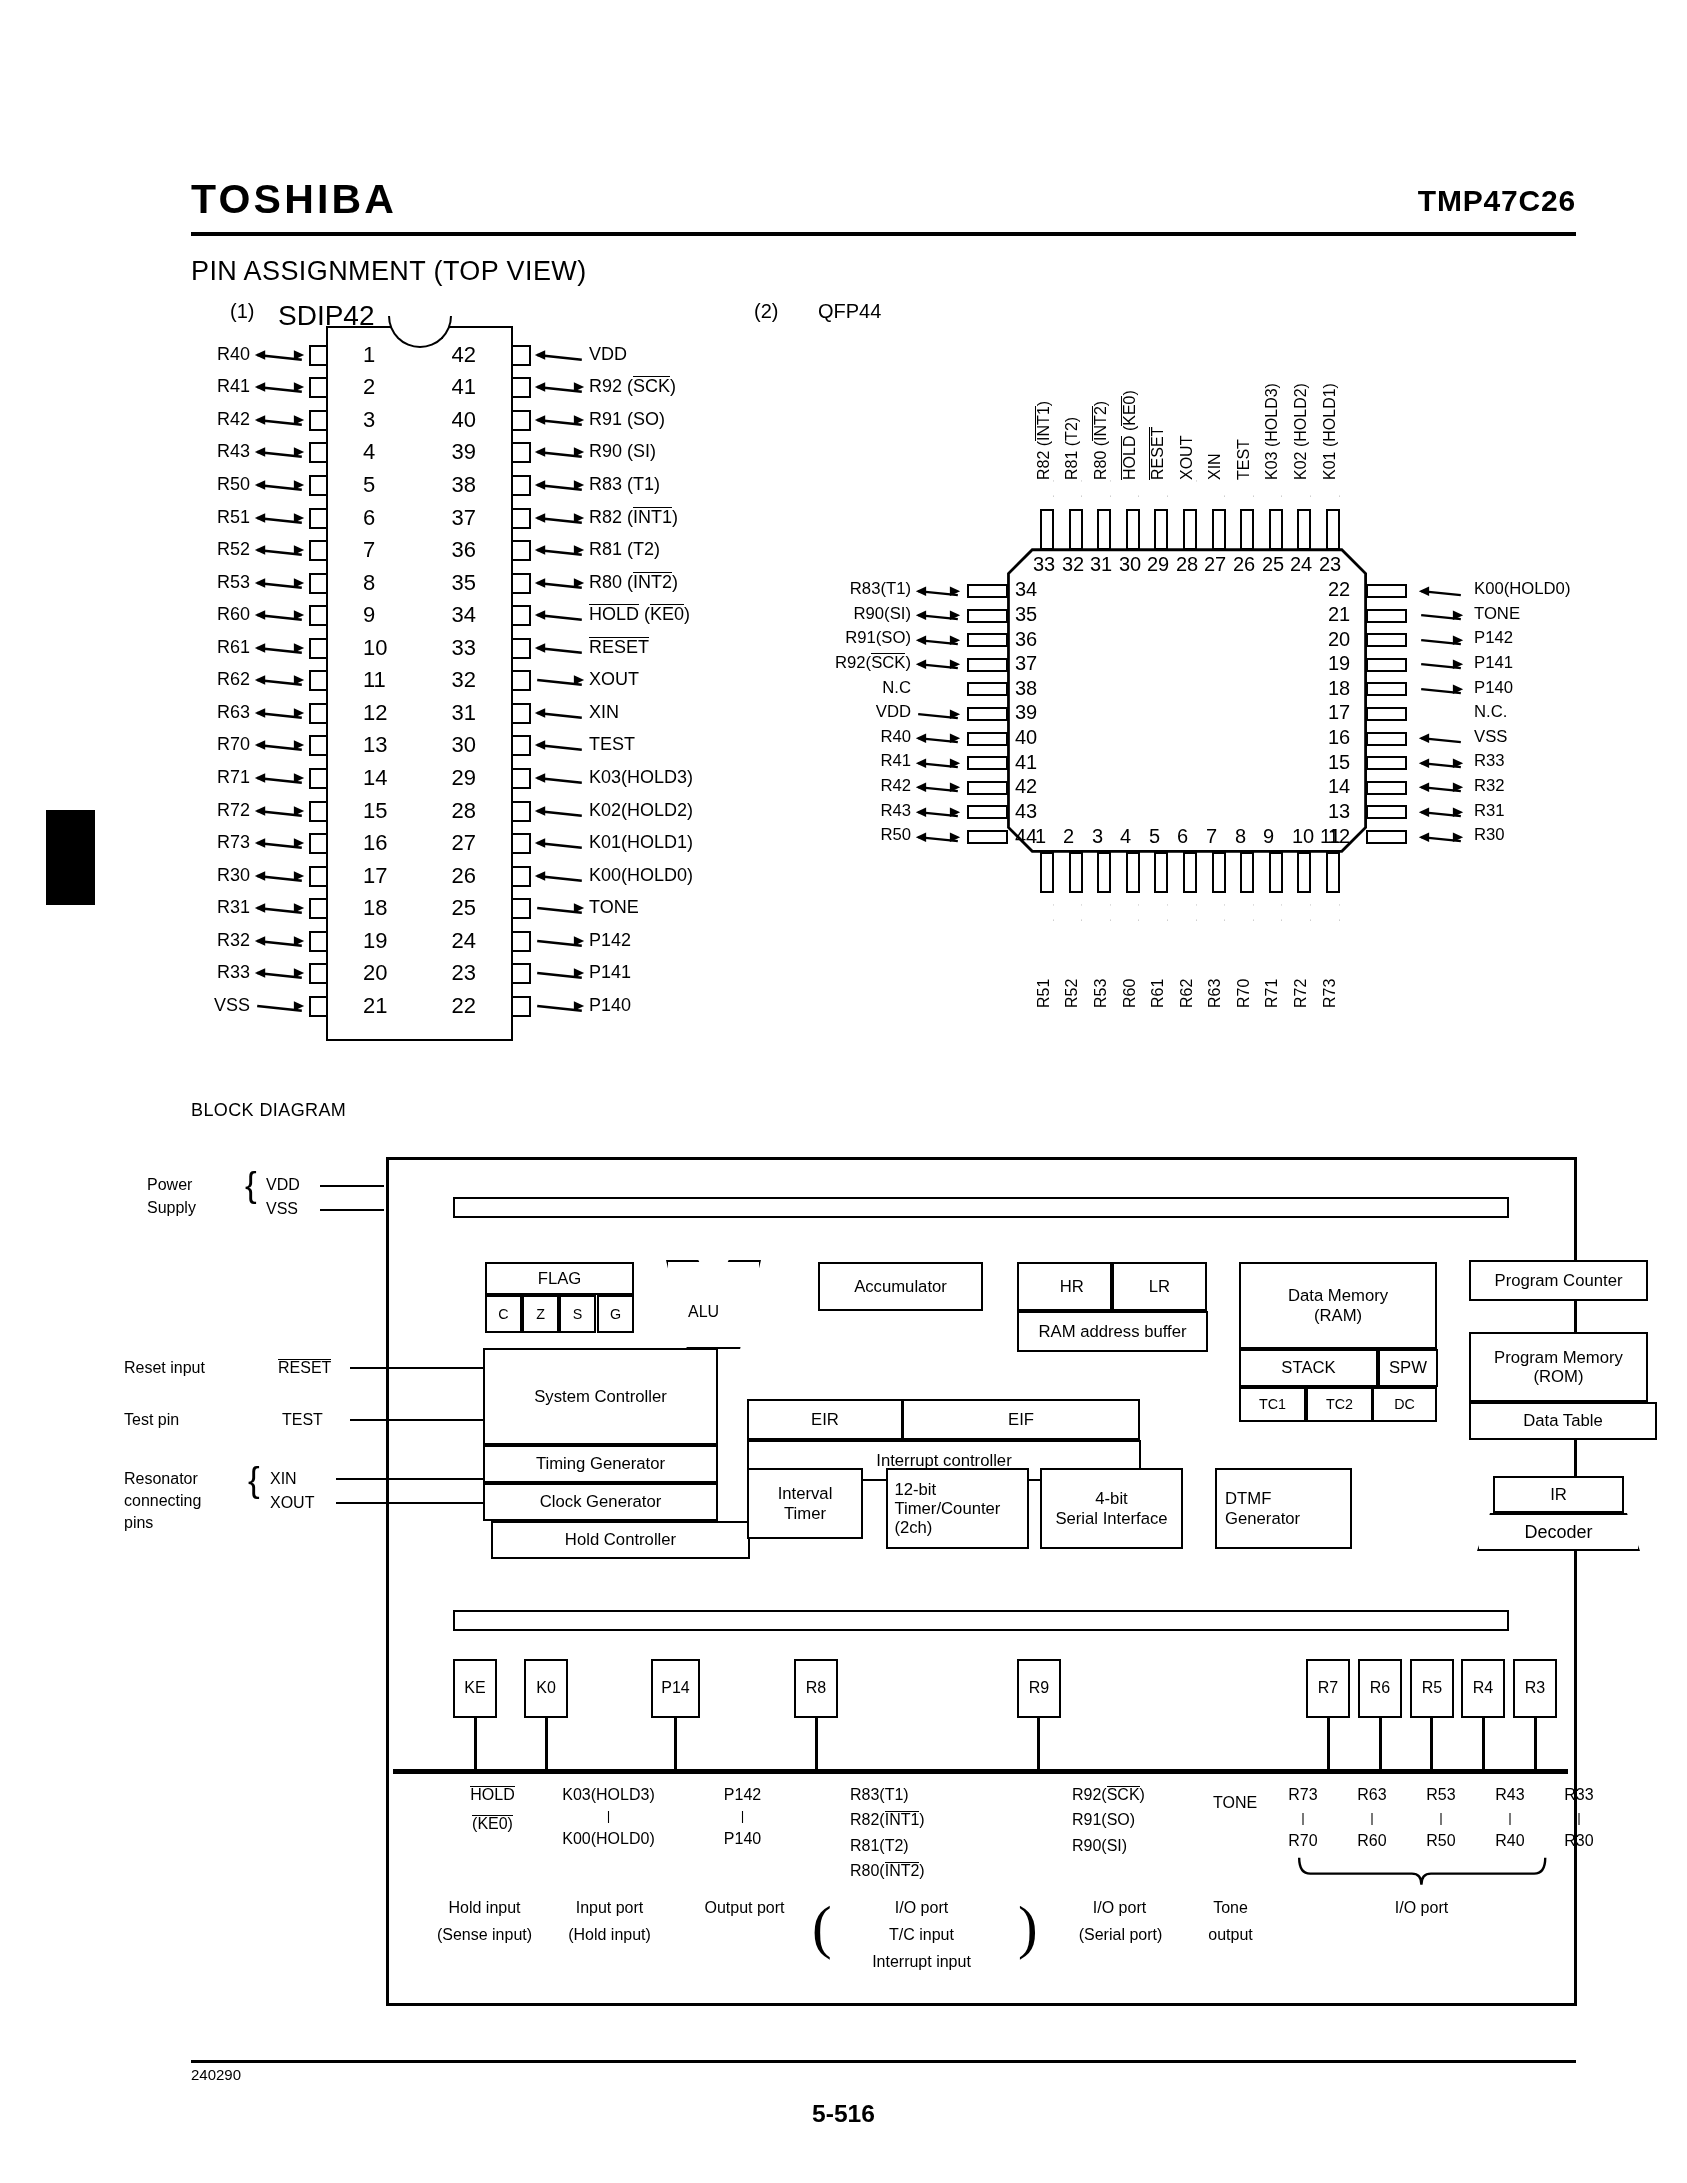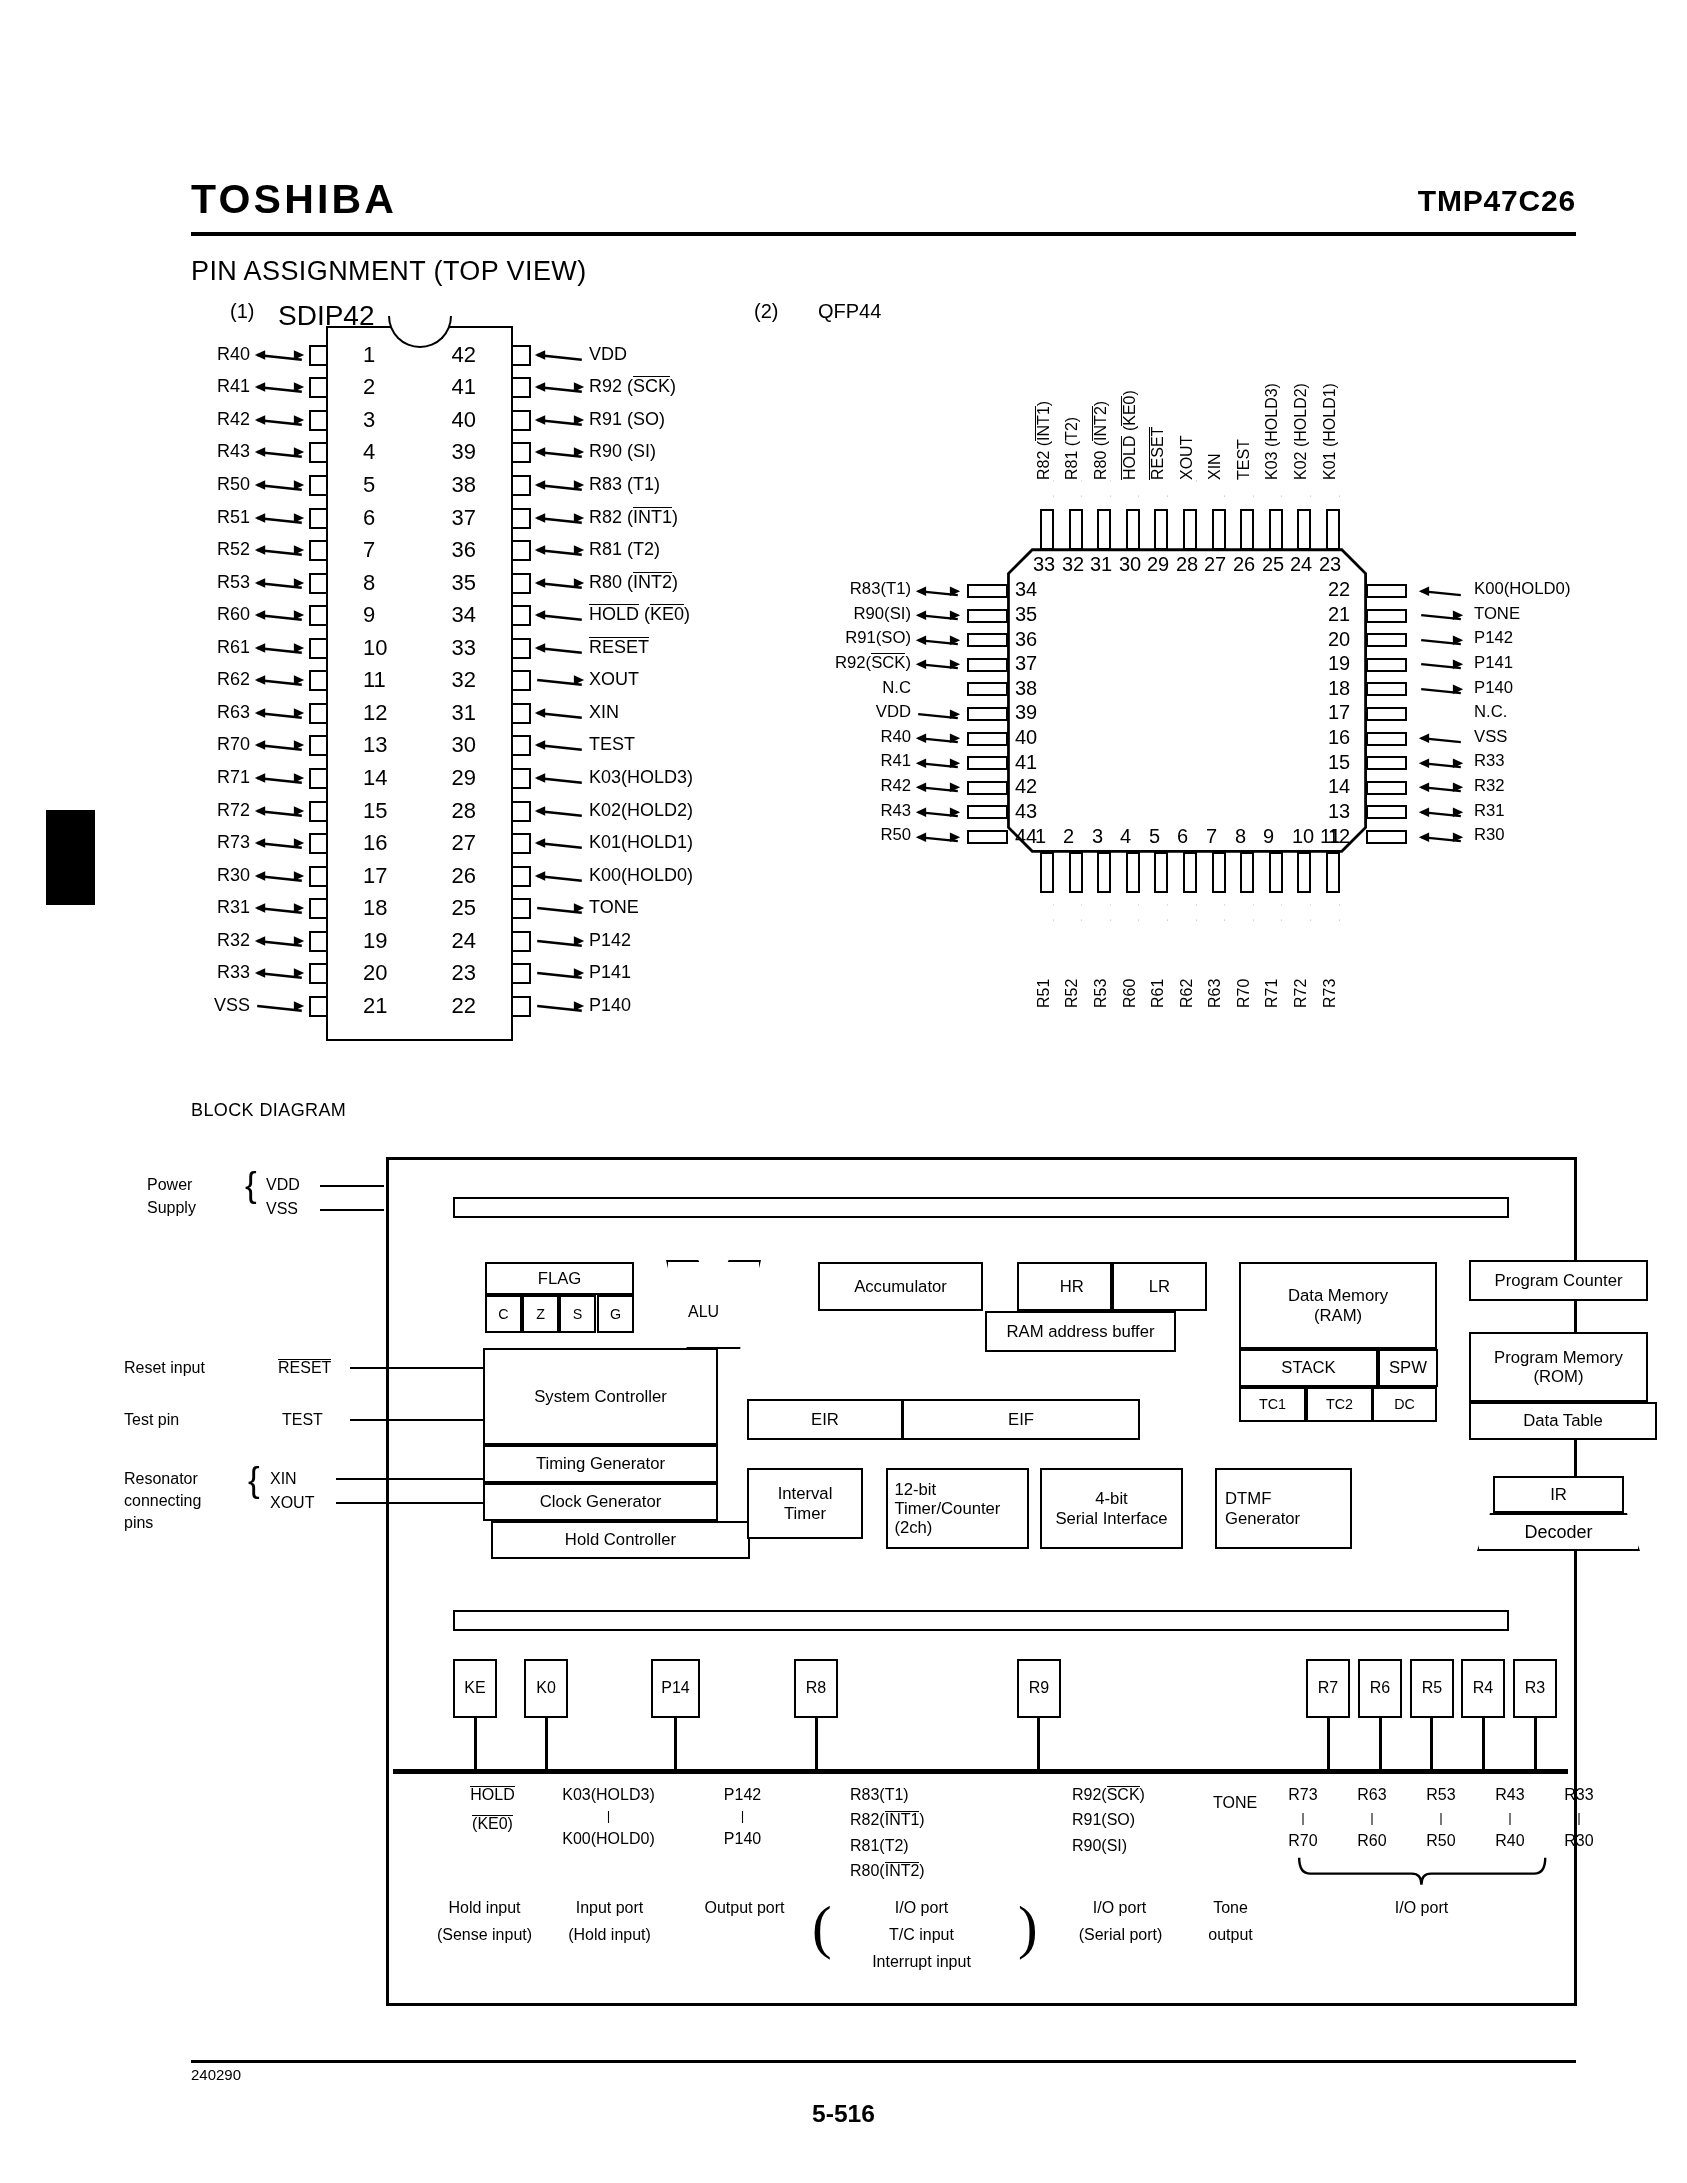--- a/index.html
+++ b/index.html
@@ -909,21 +909,21 @@
     <div class="box" style="left:627px;top:127px;width:165px;height:49px;">
         <span>Accumulator</span>
       </div>
 
     <div class="box" style="left:826px;top:127px;width:95px;height:49px;padding-left:16px;">
         <span>HR</span>
       </div>
     <div class="box" style="left:921px;top:127px;width:95px;height:49px;">
         <span>LR</span>
       </div>
-    <div class="box" style="left:794px;top:176px;width:191px;height:41px;">
+    <div class="box" style="left:826px;top:176px;width:191px;height:41px;">
         <span>RAM address buffer</span>
       </div>
 
     <div class="box" style="left:1048px;top:127px;width:198px;height:87px;flex-direction:column;">
       <span>Data Memory</span>
       <span>(RAM)</span>
     </div>
     <div class="box" style="left:1048px;top:214px;width:139px;height:38px;">
         <span>STACK</span>
       </div>
@@ -949,20 +949,23 @@
     </div>
     <div class="box" style="left:1278px;top:267px;width:188px;height:38px;">
         <span>Data Table</span>
       </div>
 
     <div class="box" style="left:556px;top:264px;width:156px;height:41px;">
         <span>EIR</span>
       </div>
     <div class="box" style="left:711px;top:264px;width:238px;height:41px;">
         <span>EIF</span>
+      </div>
+    <div class="box" style="left:556px;top:305px;width:394px;height:41px;">
+        <span>Interrupt controller</span>
       </div>
 
     <div class="box" style="left:292px;top:213px;width:235px;height:97px;">
         <span>System Controller</span>
       </div>
     <div class="box" style="left:292px;top:310px;width:235px;height:38px;">
         <span>Timing Generator</span>
       </div>
     <div class="box" style="left:292px;top:348px;width:235px;height:38px;">
         <span>Clock Generator</span>

